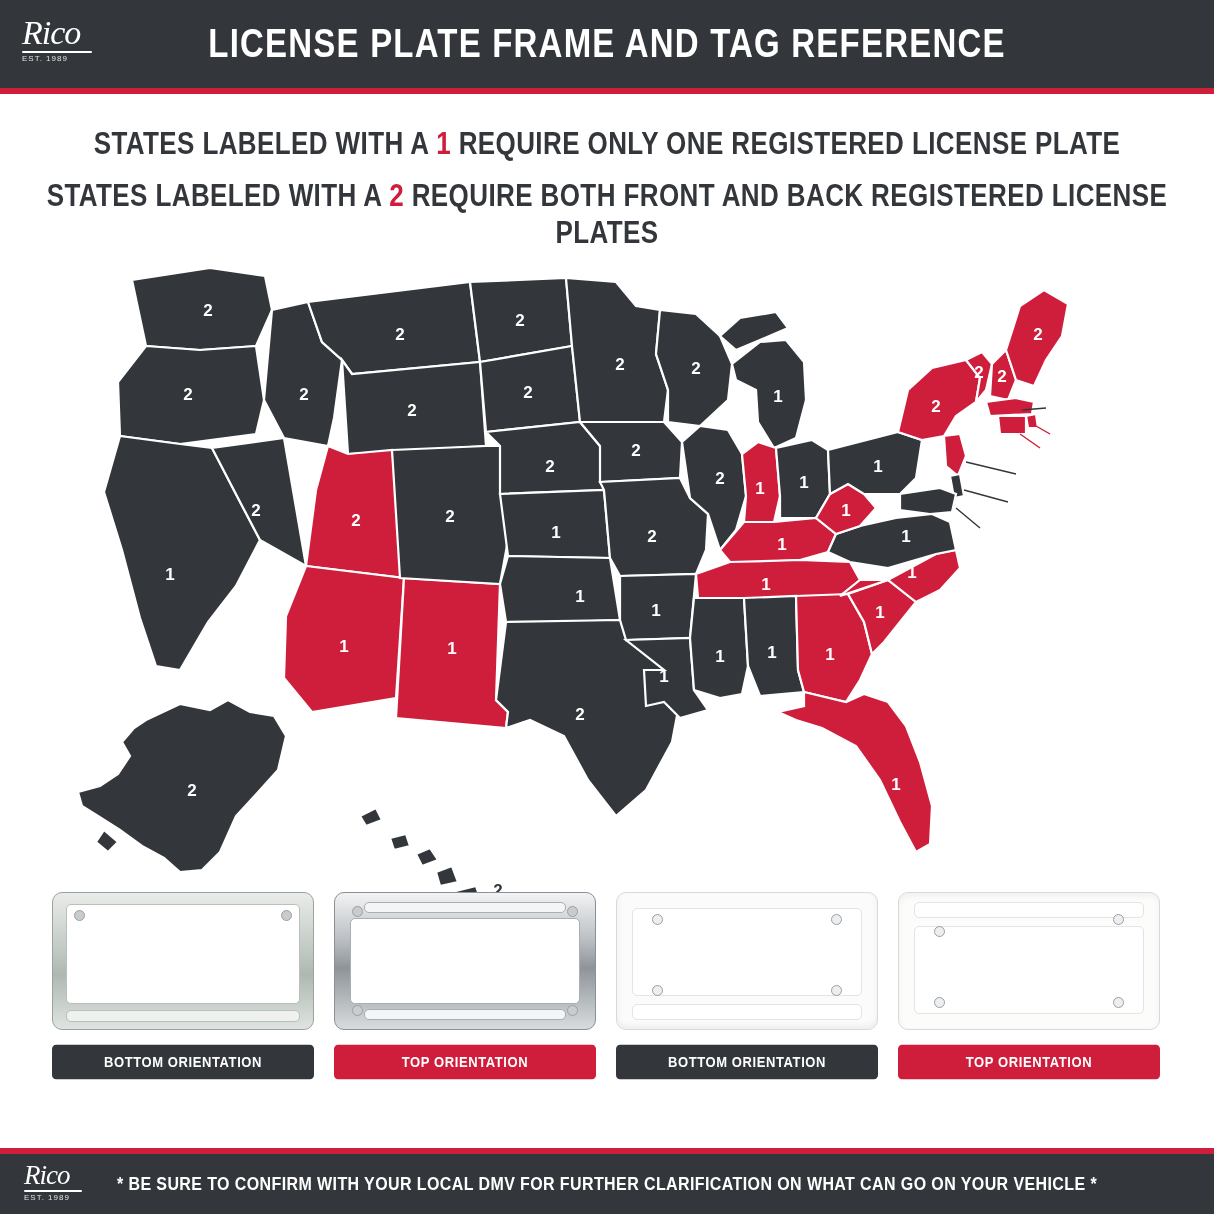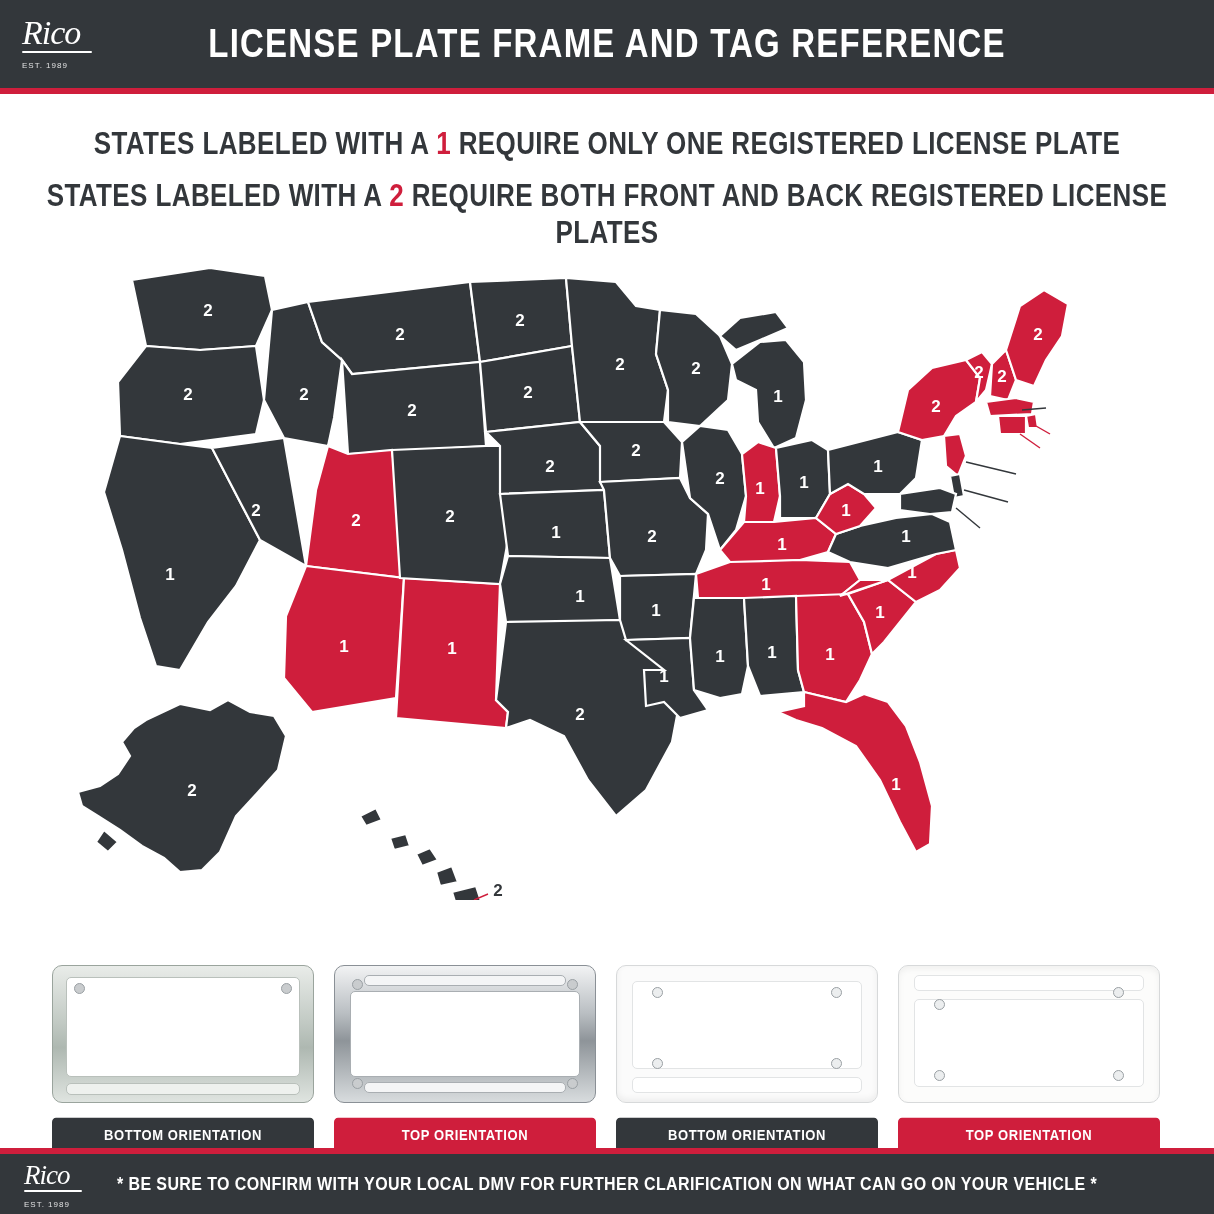--- a/index.html
+++ b/index.html
@@ -54,21 +54,21 @@
     font-family: "Liberation Serif", serif;
     font-style: italic;
     font-weight: normal;
     font-size: 34px;
     line-height: 34px;
     letter-spacing: -1px;
   }
   .logo-sub {
     font-size: 8px;
     letter-spacing: 1px;
-    margin-top: 8px;
+    margin-top: 1px;
     opacity: .85;
   }
   .logo-underline {
     width: 70px;
     height: 2px;
     background: #ffffff;
     border-radius: 2px;
     margin-top: 1px;
   }
 
@@ -112,21 +112,21 @@
     text-anchor: middle;
   }
   .lbl.dark { fill: #33373b; }
   .leader { stroke: #33373b; stroke-width: 1.4; fill: none; }
   .leader.red { stroke: #cf1e3c; }
 
   
   .frames {
     position: absolute;
     left: 0;
-    top: 965px;
+    top: 892px;
     width: 1106px;
     height: 200px;
   }
   .frame-cell {
     position: absolute;
     top: 0;
     width: 262px;
   }
   .frame-cell.c0 { left: 52px; }
   .frame-cell.c1 { left: 334px; }

